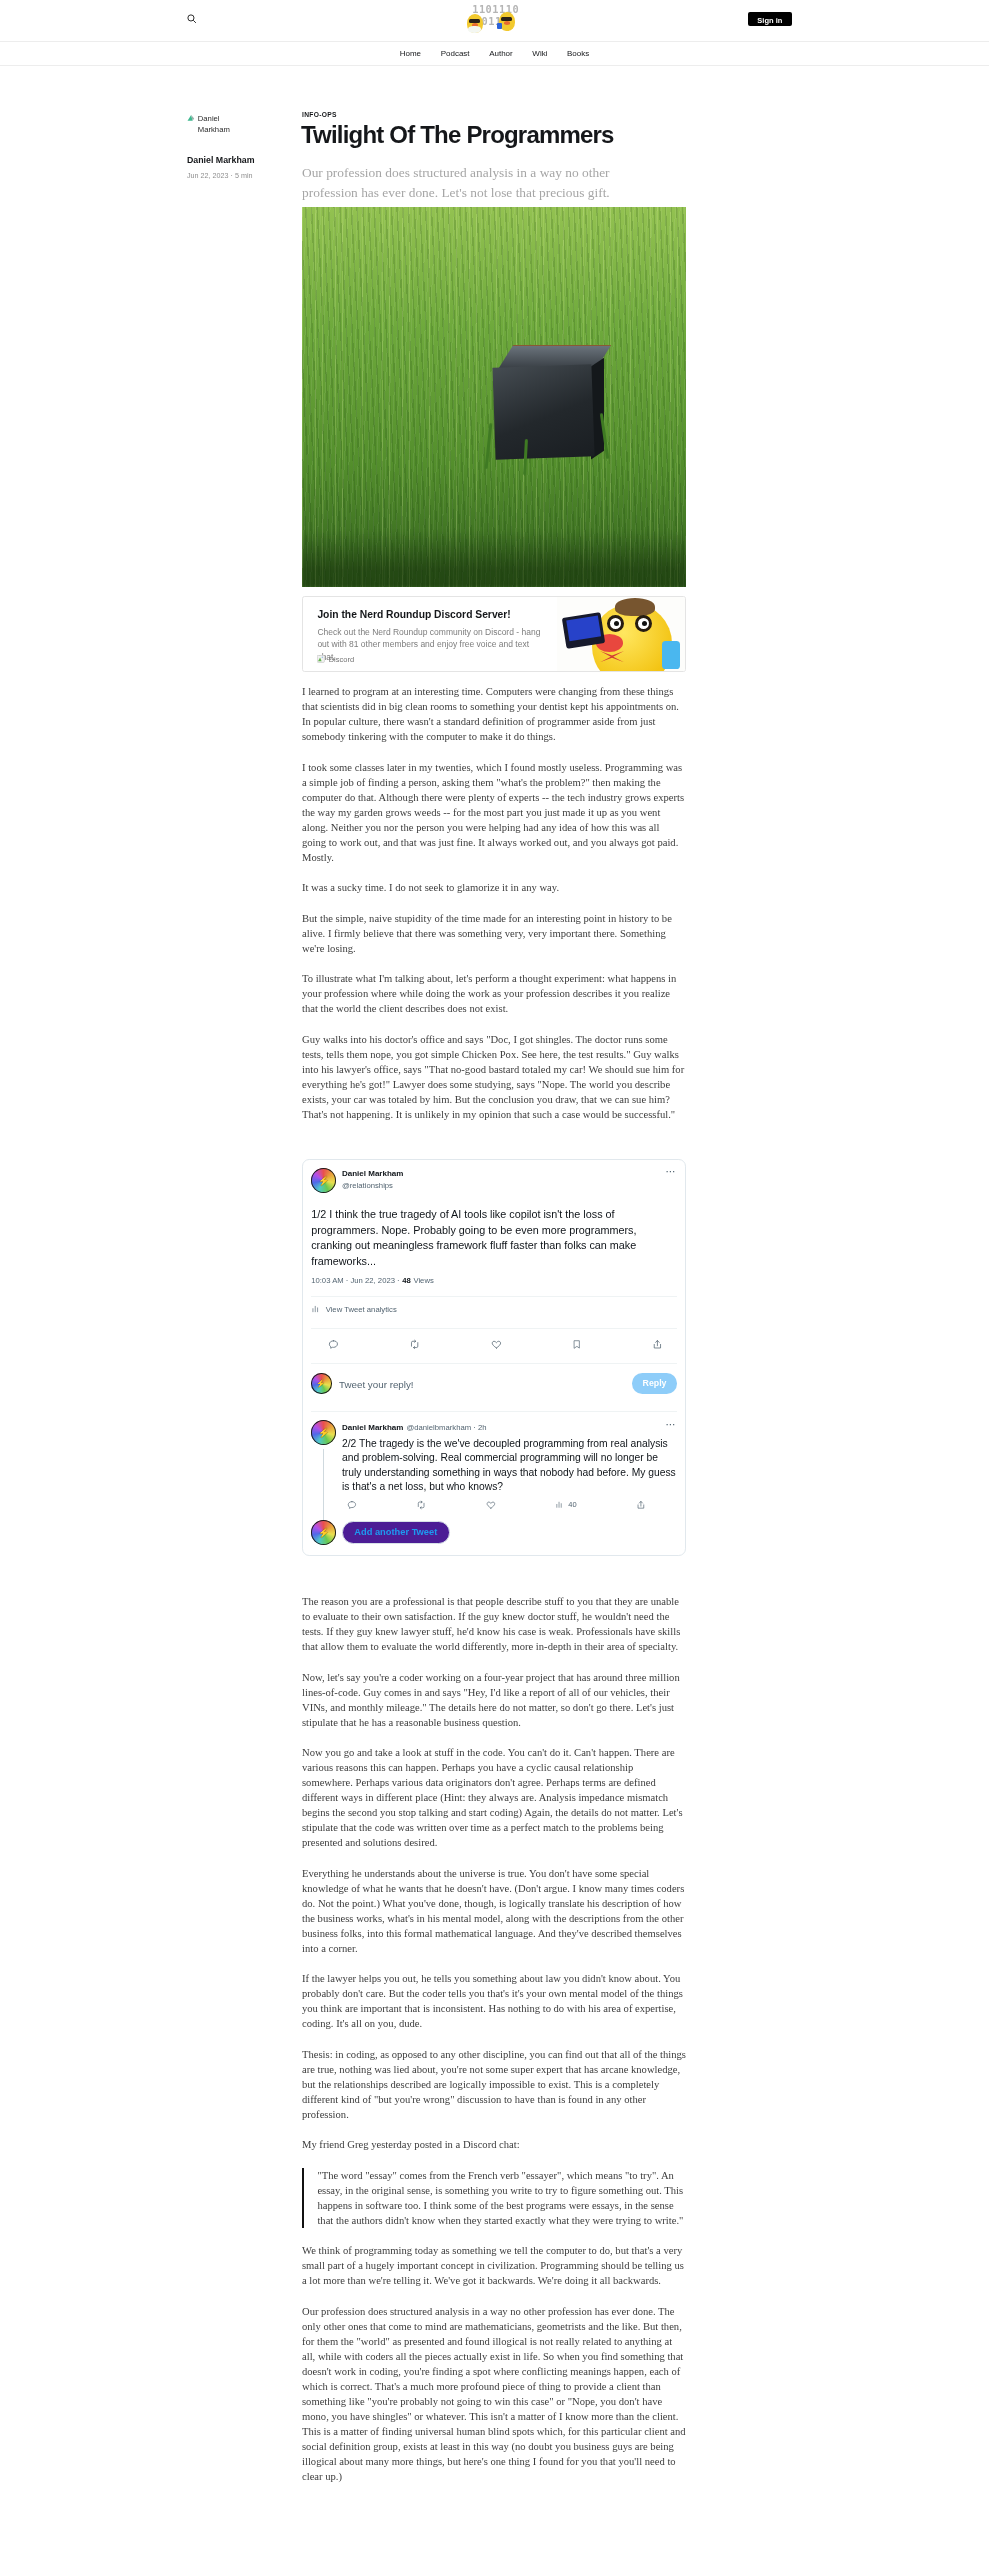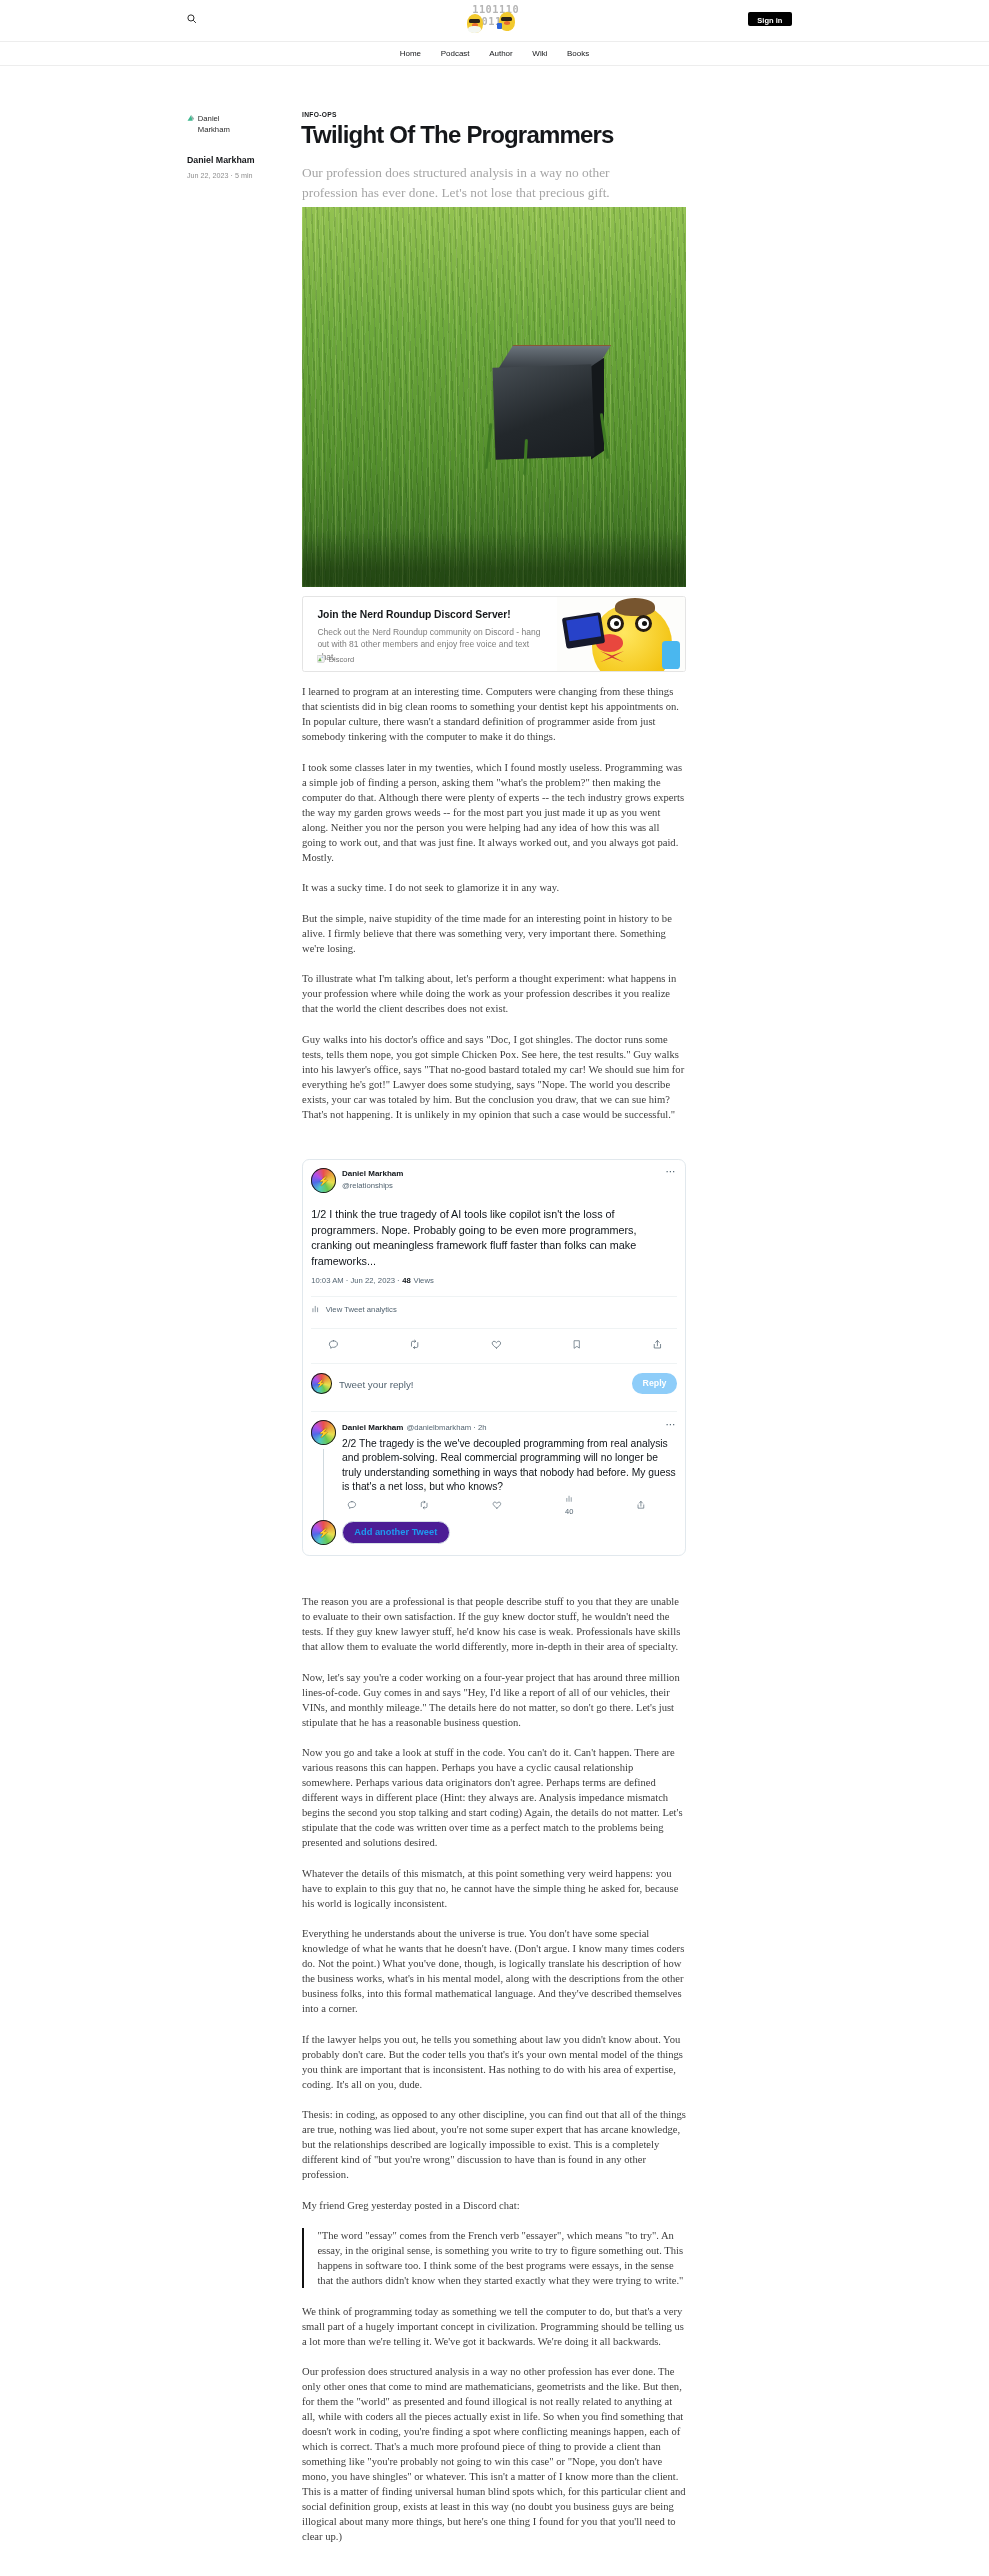--- a/index.html
+++ b/index.html
@@ -83,21 +83,21 @@
   .tw-bolt { color:#ffd84d; font-size:9.3px; text-shadow:0 0 1px #333; }
   .tw-name { font:700 8px "Liberation Sans",sans-serif; color:#0f1419; }
   .tw-handle { font:7.7px "Liberation Sans",sans-serif; color:#536471; }
   .tw-text { font:10.8px/15.5px "Liberation Sans",sans-serif; color:#0f1419; }
   .tw-text2 { font:10.3px/14.4px "Liberation Sans",sans-serif; color:#0f1419; }
   .tw-meta { font:7.7px "Liberation Sans",sans-serif; color:#536471; }
   .tw-meta b { color:#0f1419; }
   .tw-hr { position:absolute; left:8.2px; right:8.2px; height:0.5px; background:#eff3f4; }
   .tw-more { color:#536471; font:700 8.2px "Liberation Sans",sans-serif; letter-spacing:0.5px; }
   .tw-iconrow { display:flex; justify-content:space-between; align-items:center; }
-  .tw-ic { display:flex; align-items:center; gap:4.1px; color:#536471; font:7.5px "Liberation Sans",sans-serif;flex-direction:column; }
+  .tw-ic { display:flex; align-items:center; gap:4.1px; color:#536471; font:7.5px "Liberation Sans",sans-serif; }
   .tw-reply-btn { background:#8ecdf9; color:#fff; font:700 8.8px/20.6px "Liberation Sans",sans-serif;
       height:20.6px; padding:0 10.3px; border-radius:10.3px; border:none; }
   .tw-reply-prompt { font:9.8px "Liberation Sans",sans-serif; color:#536471; }
   .tw-thread { position:absolute; width:1px; background:#cfd9de; }
   .tw-add { height:23px; border:0.5px solid #d8e2e8; border-radius:11.3px; background:#4c1d95;
       color:#1d9bf0; font:700 9.3px/21.6px "Liberation Sans",sans-serif; padding:0 11.3px; }
   svg.oicon { stroke:#536471; fill:none; stroke-width:1.7; stroke-linecap:round; stroke-linejoin:round; }
 </style>
 </head>
 <body>
@@ -323,21 +323,20 @@
     <div class="tw-avatar abs" style="left:8.2px;top:360px;width:25px;height:25px;">
         <span class="tw-bolt">⚡</span>
       </div>
     <button class="tw-add abs" style="left:39px;top:361px;">Add another Tweet</button>
   </div>
 
   <div class="bodycol abs" style="left:302px;top:1594px;">
     <p>The reason you are a professional is that people describe stuff to you that they are unable to evaluate to their own satisfaction. If the guy knew doctor stuff, he wouldn't need the tests. If they guy knew lawyer stuff, he'd know his case is weak. Professionals have skills that allow them to evaluate the world differently, more in-depth in their area of specialty.</p>
     <p>Now, let's say you're a coder working on a four-year project that has around three million lines-of-code. Guy comes in and says "Hey, I'd like a report of all of our vehicles, their VINs, and monthly mileage." The details here do not matter, so don't go there. Let's just stipulate that he has a reasonable business question.</p>
     <p>Now you go and take a look at stuff in the code. You can't do it. Can't happen. There are various reasons this can happen. Perhaps you have a cyclic causal relationship somewhere. Perhaps various data originators don't agree. Perhaps terms are defined different ways in different place (Hint: they always are. Analysis impedance mismatch begins the second you stop talking and start coding) Again, the details do not matter. Let's stipulate that the code was written over time as a perfect match to the problems being presented and solutions desired.</p>
-    <p>Whatever the details of this mismatch, at this point something very weird happens: you have to explain to this guy that no, he cannot have the simple thing he asked for, because his world is logically inconsistent.</p>
     <p>Everything he understands about the universe is true. You don't have some special knowledge of what he wants that he doesn't have. (Don't argue. I know many times coders do. Not the point.) What you've done, though, is logically translate his description of how the business works, what's in his mental model, along with the descriptions from the other business folks, into this formal mathematical language. And they've described themselves into a corner.</p>
     <p>If the lawyer helps you out, he tells you something about law you didn't know about. You probably don't care. But the coder tells you that's it's your own mental model of the things you think are important that is inconsistent. Has nothing to do with his area of expertise, coding. It's all on you, dude.</p>
     <p>Thesis: in coding, as opposed to any other discipline, you can find out that all of the things are true, nothing was lied about, you're not some super expert that has arcane knowledge, but the relationships described are logically impossible to exist. This is a completely different kind of "but you're wrong" discussion to have than is found in any other profession.</p>
     <p>My friend Greg yesterday posted in a Discord chat:</p>
     <blockquote>"The word "essay" comes from the French verb "essayer", which means "to try". An essay, in the original sense, is something you write to try to figure something out. This happens in software too. I think some of the best programs were essays, in the sense that the authors didn't know when they started exactly what they were trying to write."</blockquote>
     <p>We think of programming today as something we tell the computer to do, but that's a very small part of a hugely important concept in civilization. Programming should be telling us a lot more than we're telling it. We've got it backwards. We're doing it all backwards.</p>
     <p>Our profession does structured analysis in a way no other profession has ever done. The only other ones that come to mind are mathematicians, geometrists and the like. But then, for them the "world" as presented and found illogical is not really related to anything at all, while with coders all the pieces actually exist in life. So when you find something that doesn't work in coding, you're finding a spot where conflicting meanings happen, each of which is correct. That's a much more profound piece of thing to provide a client than something like "you're probably not going to win this case" or "Nope, you don't have mono, you have shingles" or whatever. This isn't a matter of I know more than the client. This is a matter of finding universal human blind spots which, for this particular client and social definition group, exists at least in this way (no doubt you business guys are being illogical about many more things, but here's one thing I found for you that you'll need to clear up.)</p>
   </div>
 
 </div>

